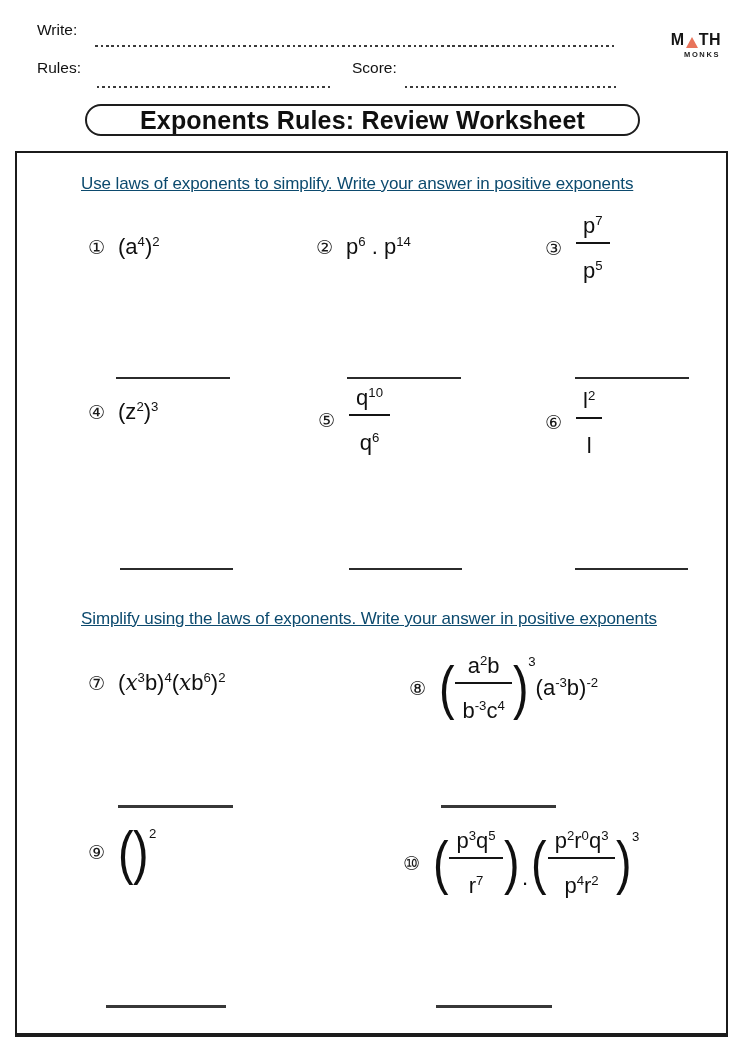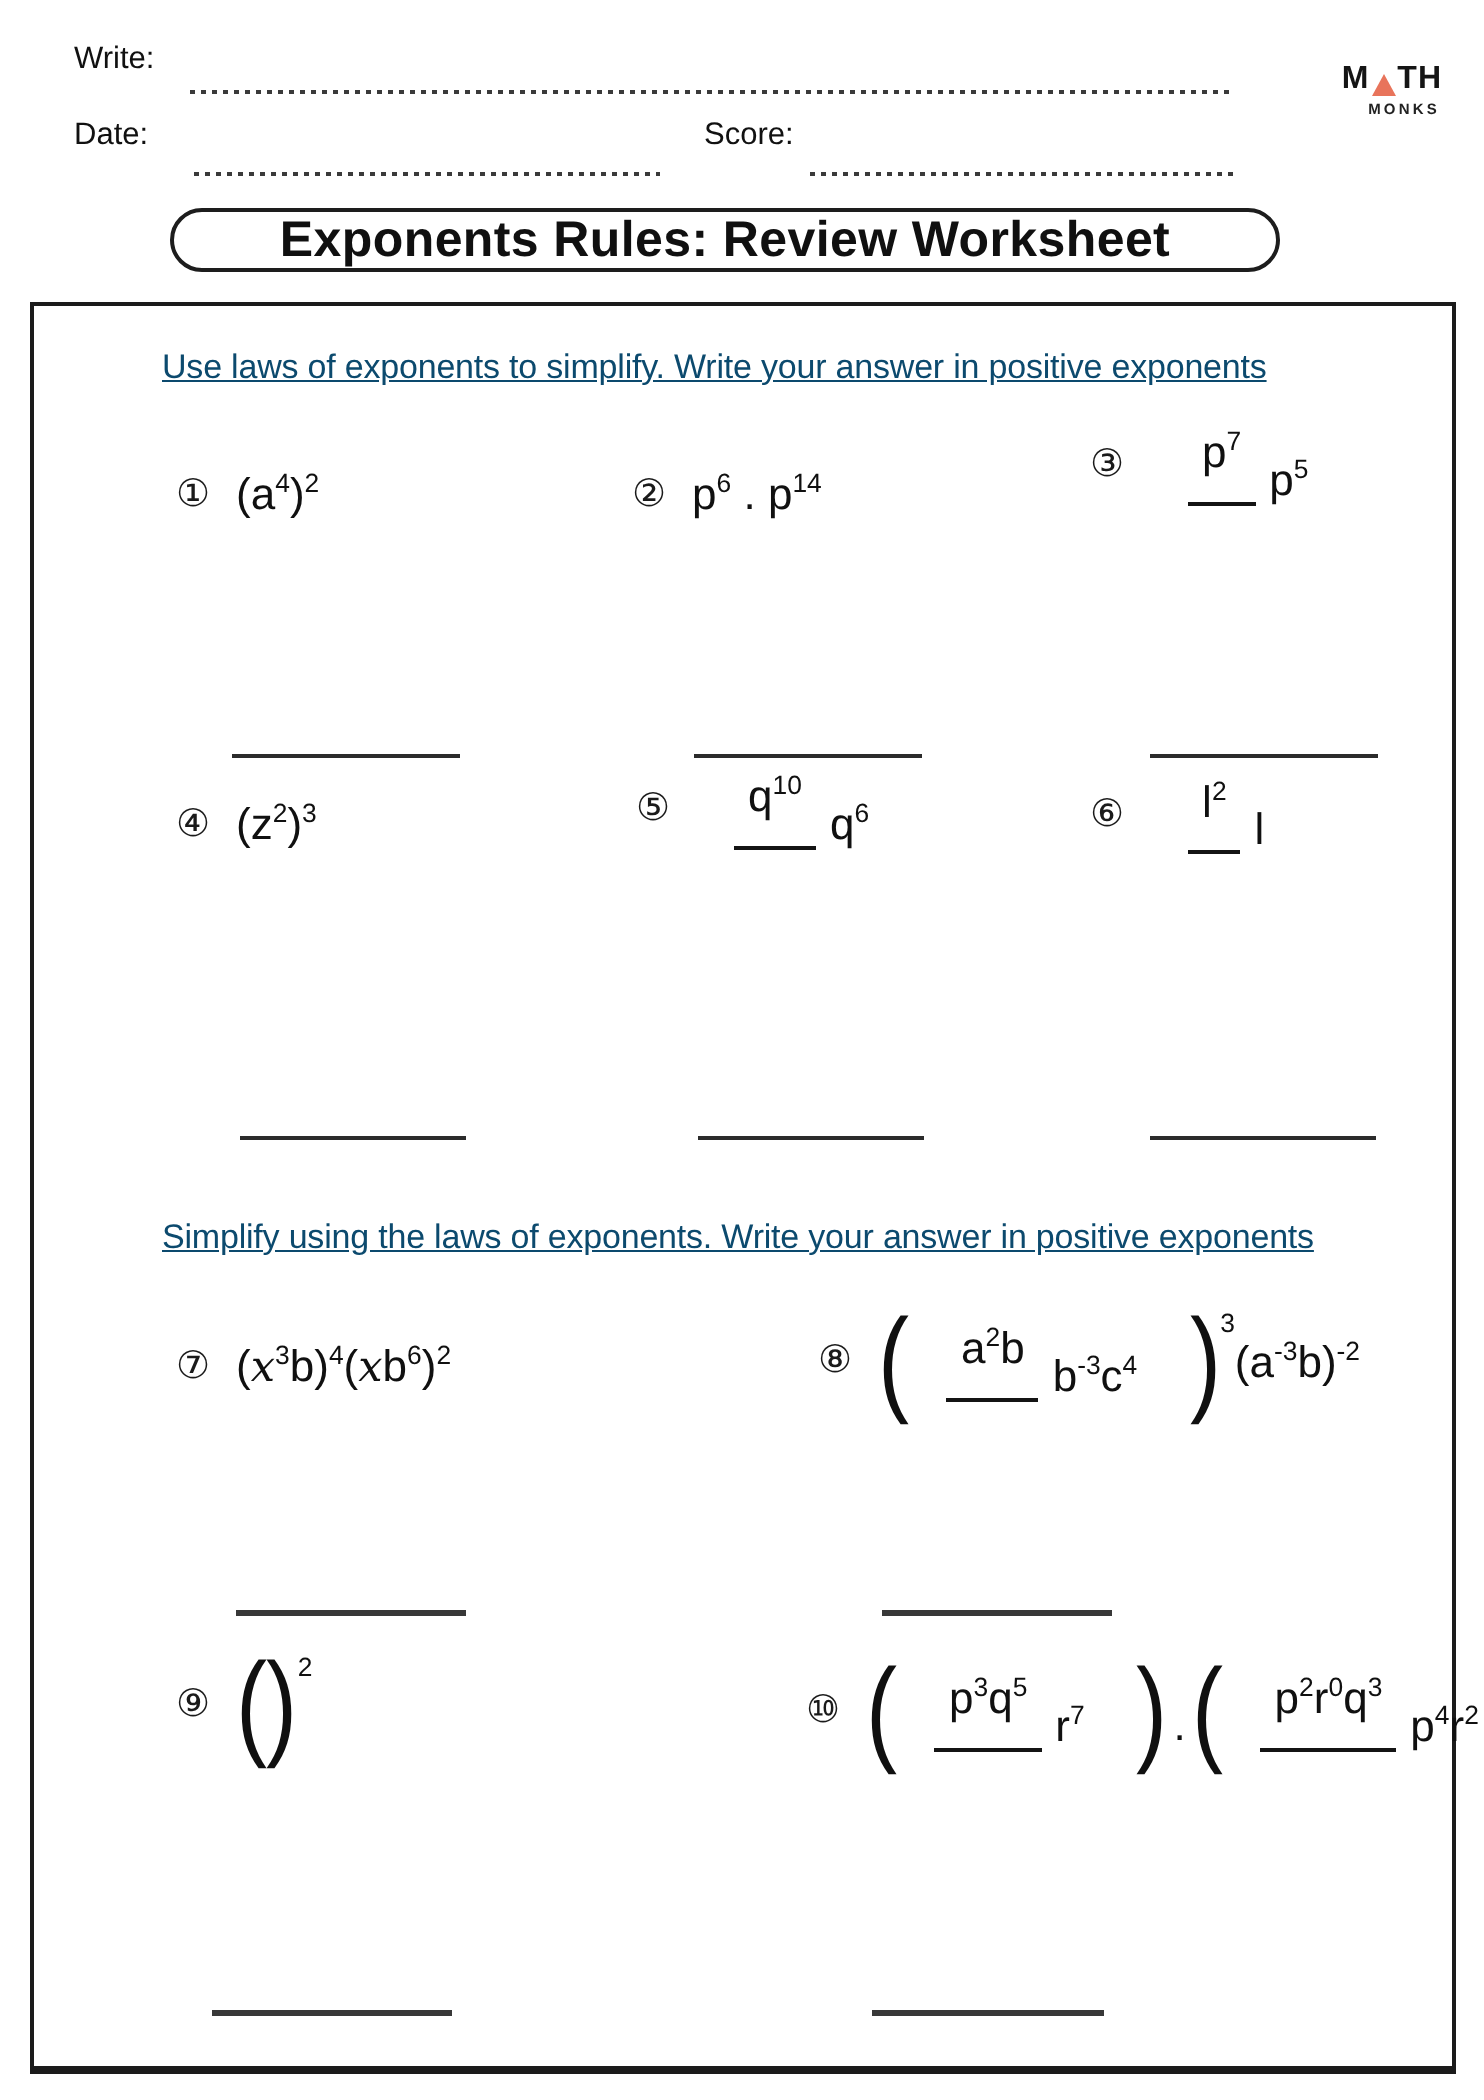--- a/index.html
+++ b/index.html
@@ -40,39 +40,39 @@
   }
   .instruction { position: absolute; font-size: 17px; color: #0c4a6e; letter-spacing: -0.1px; text-decoration: underline; }
 
   
   .problem { position: absolute; display: flex; align-items: center; gap: 13px; font-size: 22px; color: #101010; }
   .pnum { font-size: 19px; color: #1a1a1a; flex: none; }
   .expr { display: inline-flex; align-items: center; }
   .run { display: inline-block; white-space: pre; }
   .sup { font-size: 0.60em; vertical-align: super; letter-spacing: 0; }
   .it { font-family: "DejaVu Serif", serif; font-style: italic; font-size: 0.98em; }
-  .frac { display: inline-flex; flex-direction: row; margin: 0 19px; }
+  .frac { display: inline-flex; flex-direction: column; margin: 0 1px; }
   .frac .fnum, .frac .fden { text-align: center; line-height: 1.15; padding: 0 7px; }
   .frac .fnum { border-bottom: 2px solid #141414; padding-bottom: 3px; }
   .frac .fden { padding-top: 14px; }
   .paren { font-size: 265%; font-weight: 400; line-height: 0.95; transform: scaleX(0.8); margin: 0 -2px; }
   .sup.high { align-self: flex-start; margin-top: 1px; vertical-align: baseline; }
   .tok.low { align-self: flex-end; margin: 0 3px 7px 3px; }
 
   
   .ansline { position: absolute; background: #2b2b2b; height: 2px; }
   .ansline.thick { height: 3px; background: #383838; }
 </style>
 </head>
 <body>
 
 <span class="hdr-label" style="left:37px; top:21px;">Write:</span>
 <div class="dashline" style="left:95px; top:45px; width:522px;"></div>
 
-<span class="hdr-label" style="left:37px; top:59px;">Date:</span>
+<span class="hdr-label" style="left:37px; top:59px;">Rules:</span>
 <div class="dashline" style="left:97px; top:86px; width:233px;"></div>
 
 <span class="hdr-label" style="left:352px; top:59px;">Score:</span>
 <div class="dashline" style="left:405px; top:86px; width:213px;"></div>
 
 <div class="logo">
   <div class="logo-word">
     <span>M</span>
     <span class="logo-tri"></span>
     <span>TH</span>

